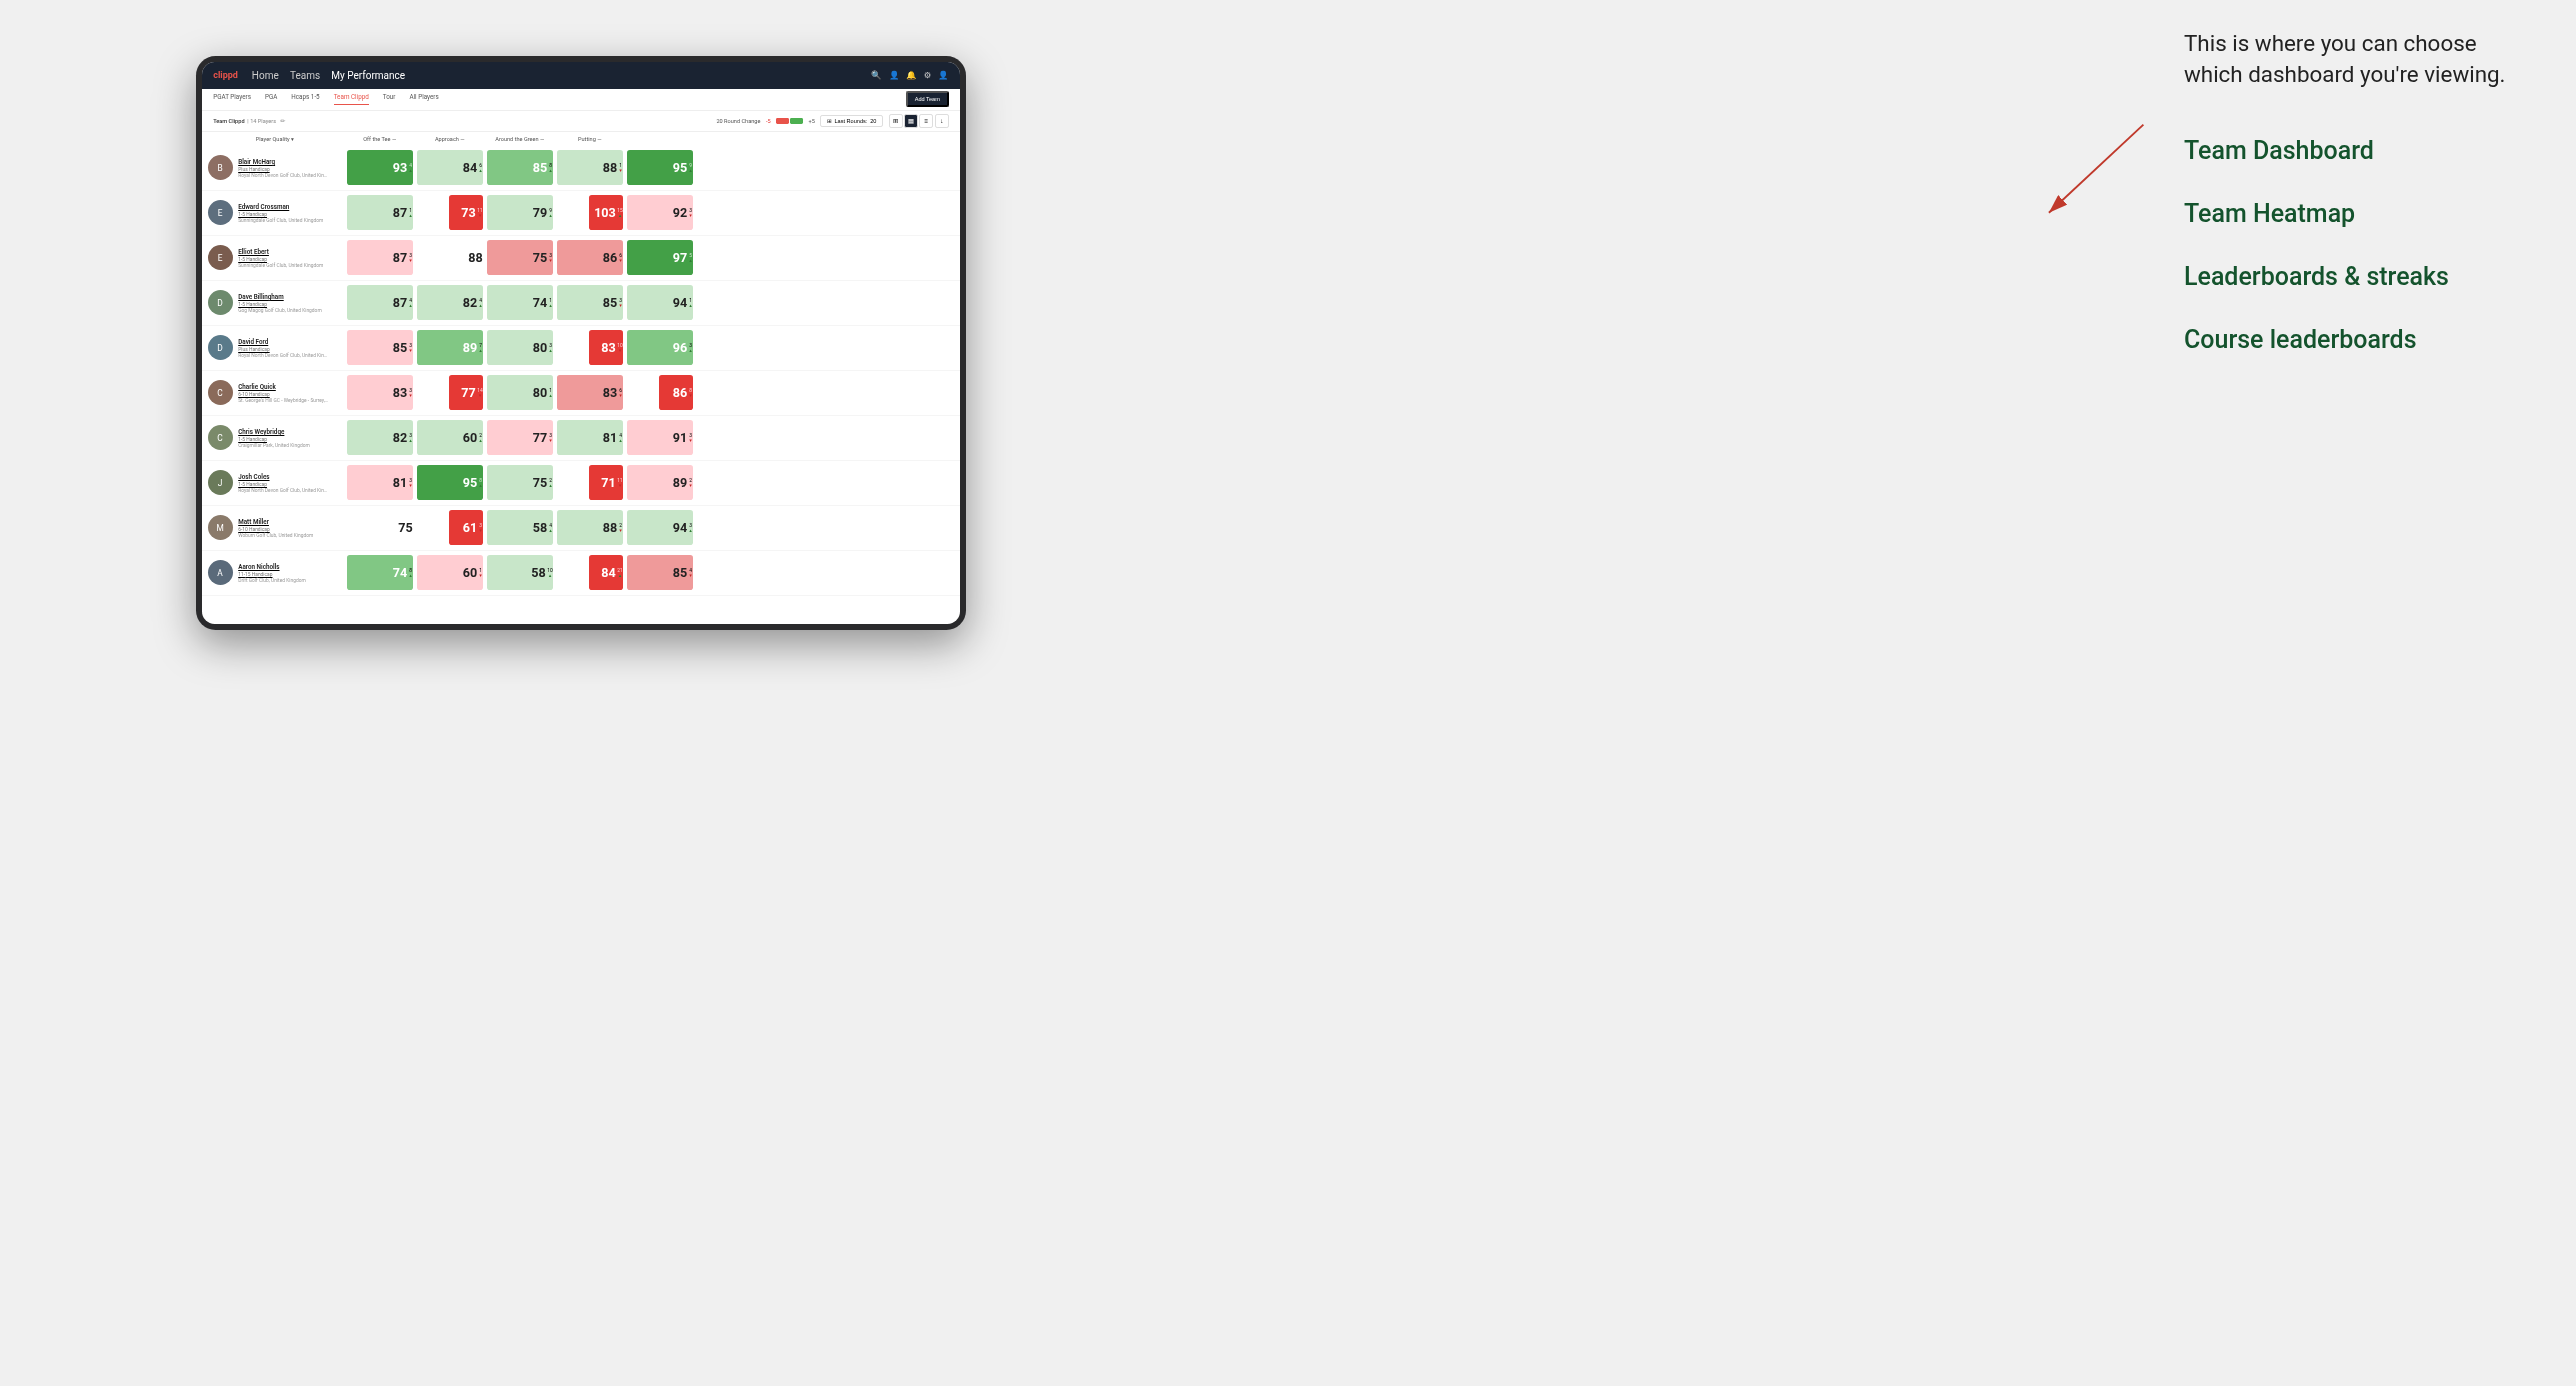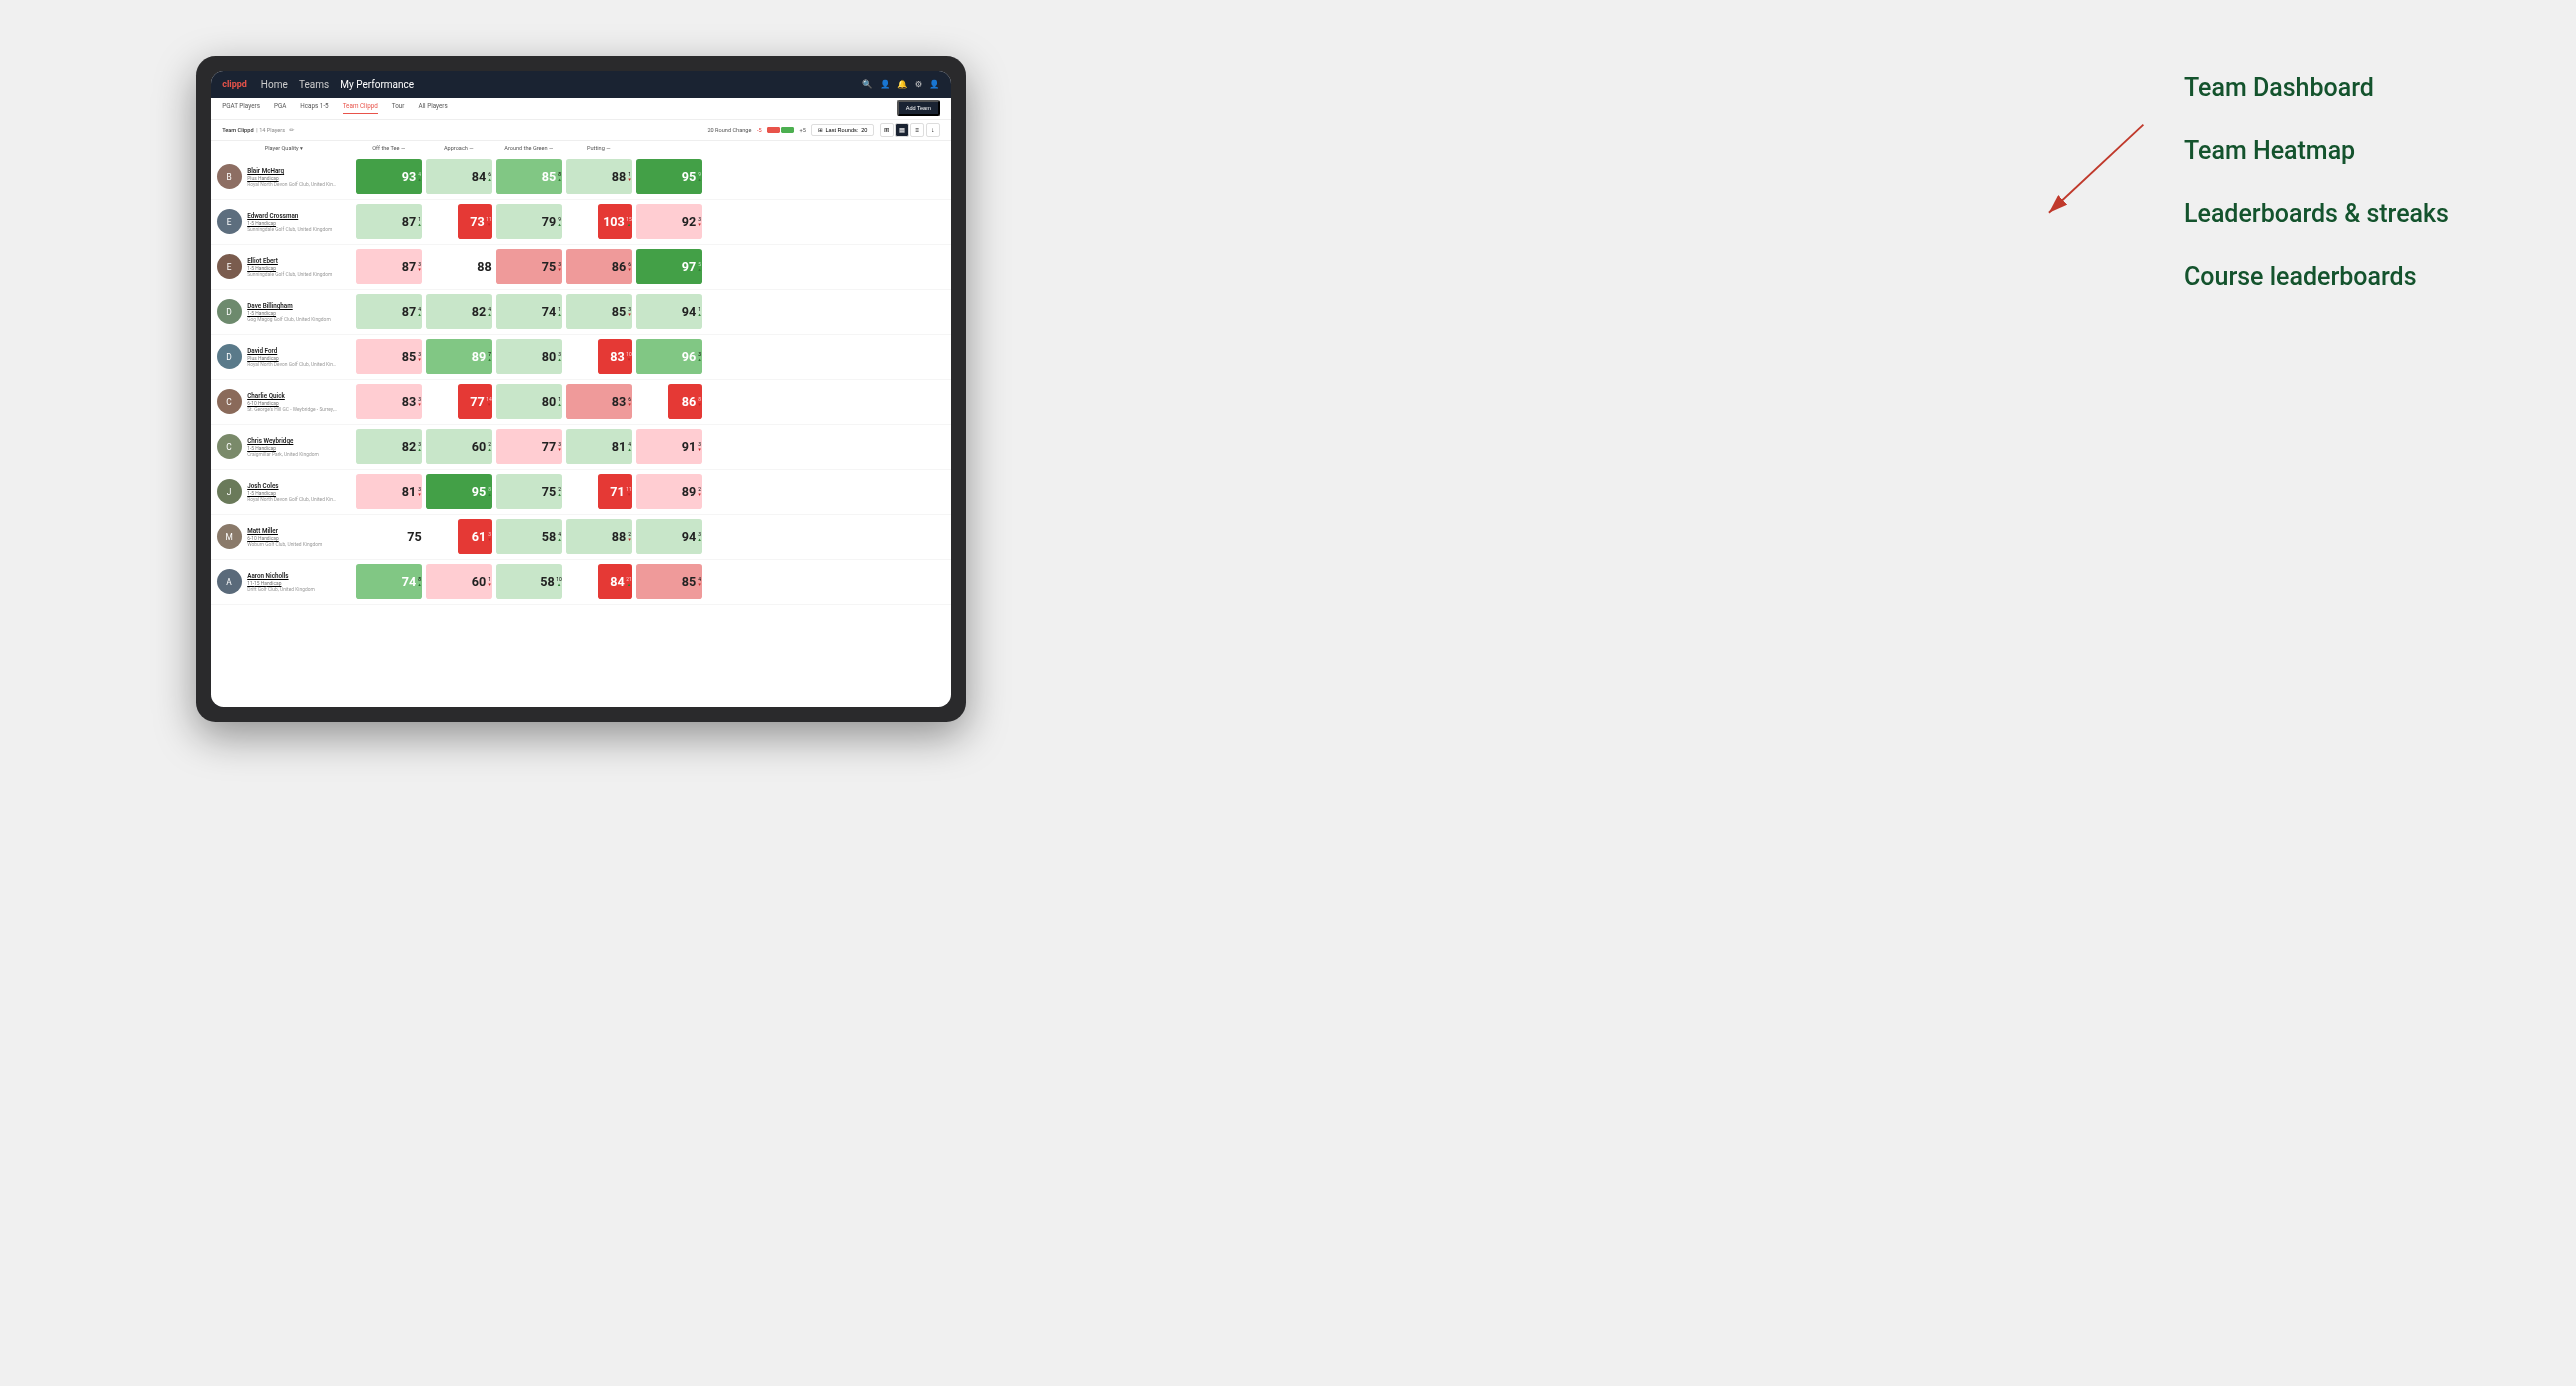--- a/index.html
+++ b/index.html
@@ -41,24 +41,24 @@
       color: #14532d;
       margin-bottom: 28px;
     }
 
     
     .tablet-frame {
       position: absolute;
       left: 196px;
       top: 56px;
       width: 770px;
-      height: 666px;
+      height: 574px;
       background: #2a2a2c;
       border-radius: 19.6px;
-      padding: 15px;
+      padding: 6px;
       box-shadow: 0 14px 42px rgba(0,0,0,0.4);
     }
     .tablet-screen {
       width: 100%;
       height: 100%;
       background: #fff;
       border-radius: 12.6px;
       overflow: hidden;
       display: flex;
       flex-direction: column;
@@ -343,20 +343,21 @@
     .bg-red-strong .score-change .num { color: #ffcdd2; }
     .bg-red-mid { background: #ef9a9a; }
     .bg-red-light { background: #ffcdd2; }
     .bg-white { background: #fff; }
     .bg-white .score-main { color: #222; }
   </style>
 </head>
 <body>
 
 <div class="annotation-area">
+  <p class="annotation-text">This is where you can choose which dashboard you're viewing.</p>
 
   <svg class="annotation-arrow" viewBox="0 0 200 200" style="position:absolute; top:84px; right:378px; width:126px; height:126px;">
     <defs>
       <marker id="arrowhead" markerWidth="10" markerHeight="7" refX="10" refY="3.5" orient="auto">
         <polygon points="0 0, 10 3.5, 0 7" fill="#c0392b"></polygon>
       </marker>
     </defs>
     <line x1="180" y1="20" x2="30" y2="160" stroke="#c0392b" stroke-width="3" marker-end="url(#arrowhead)"></line>
   </svg>
 

